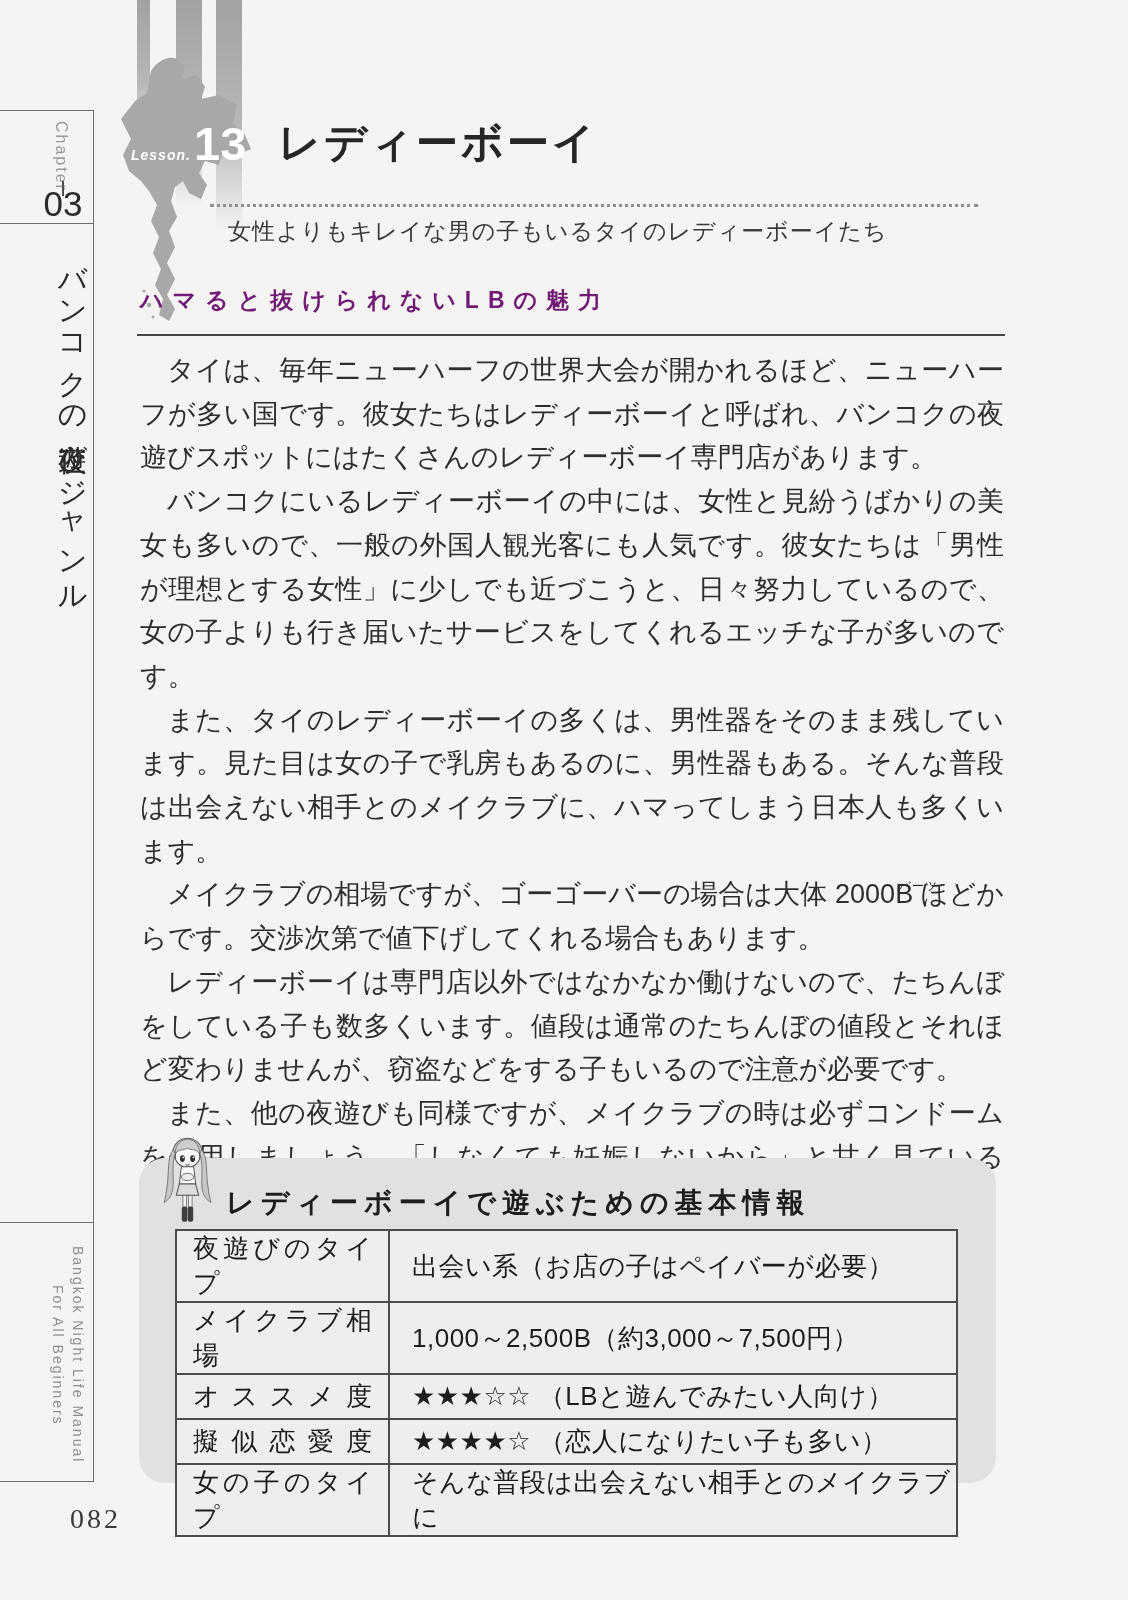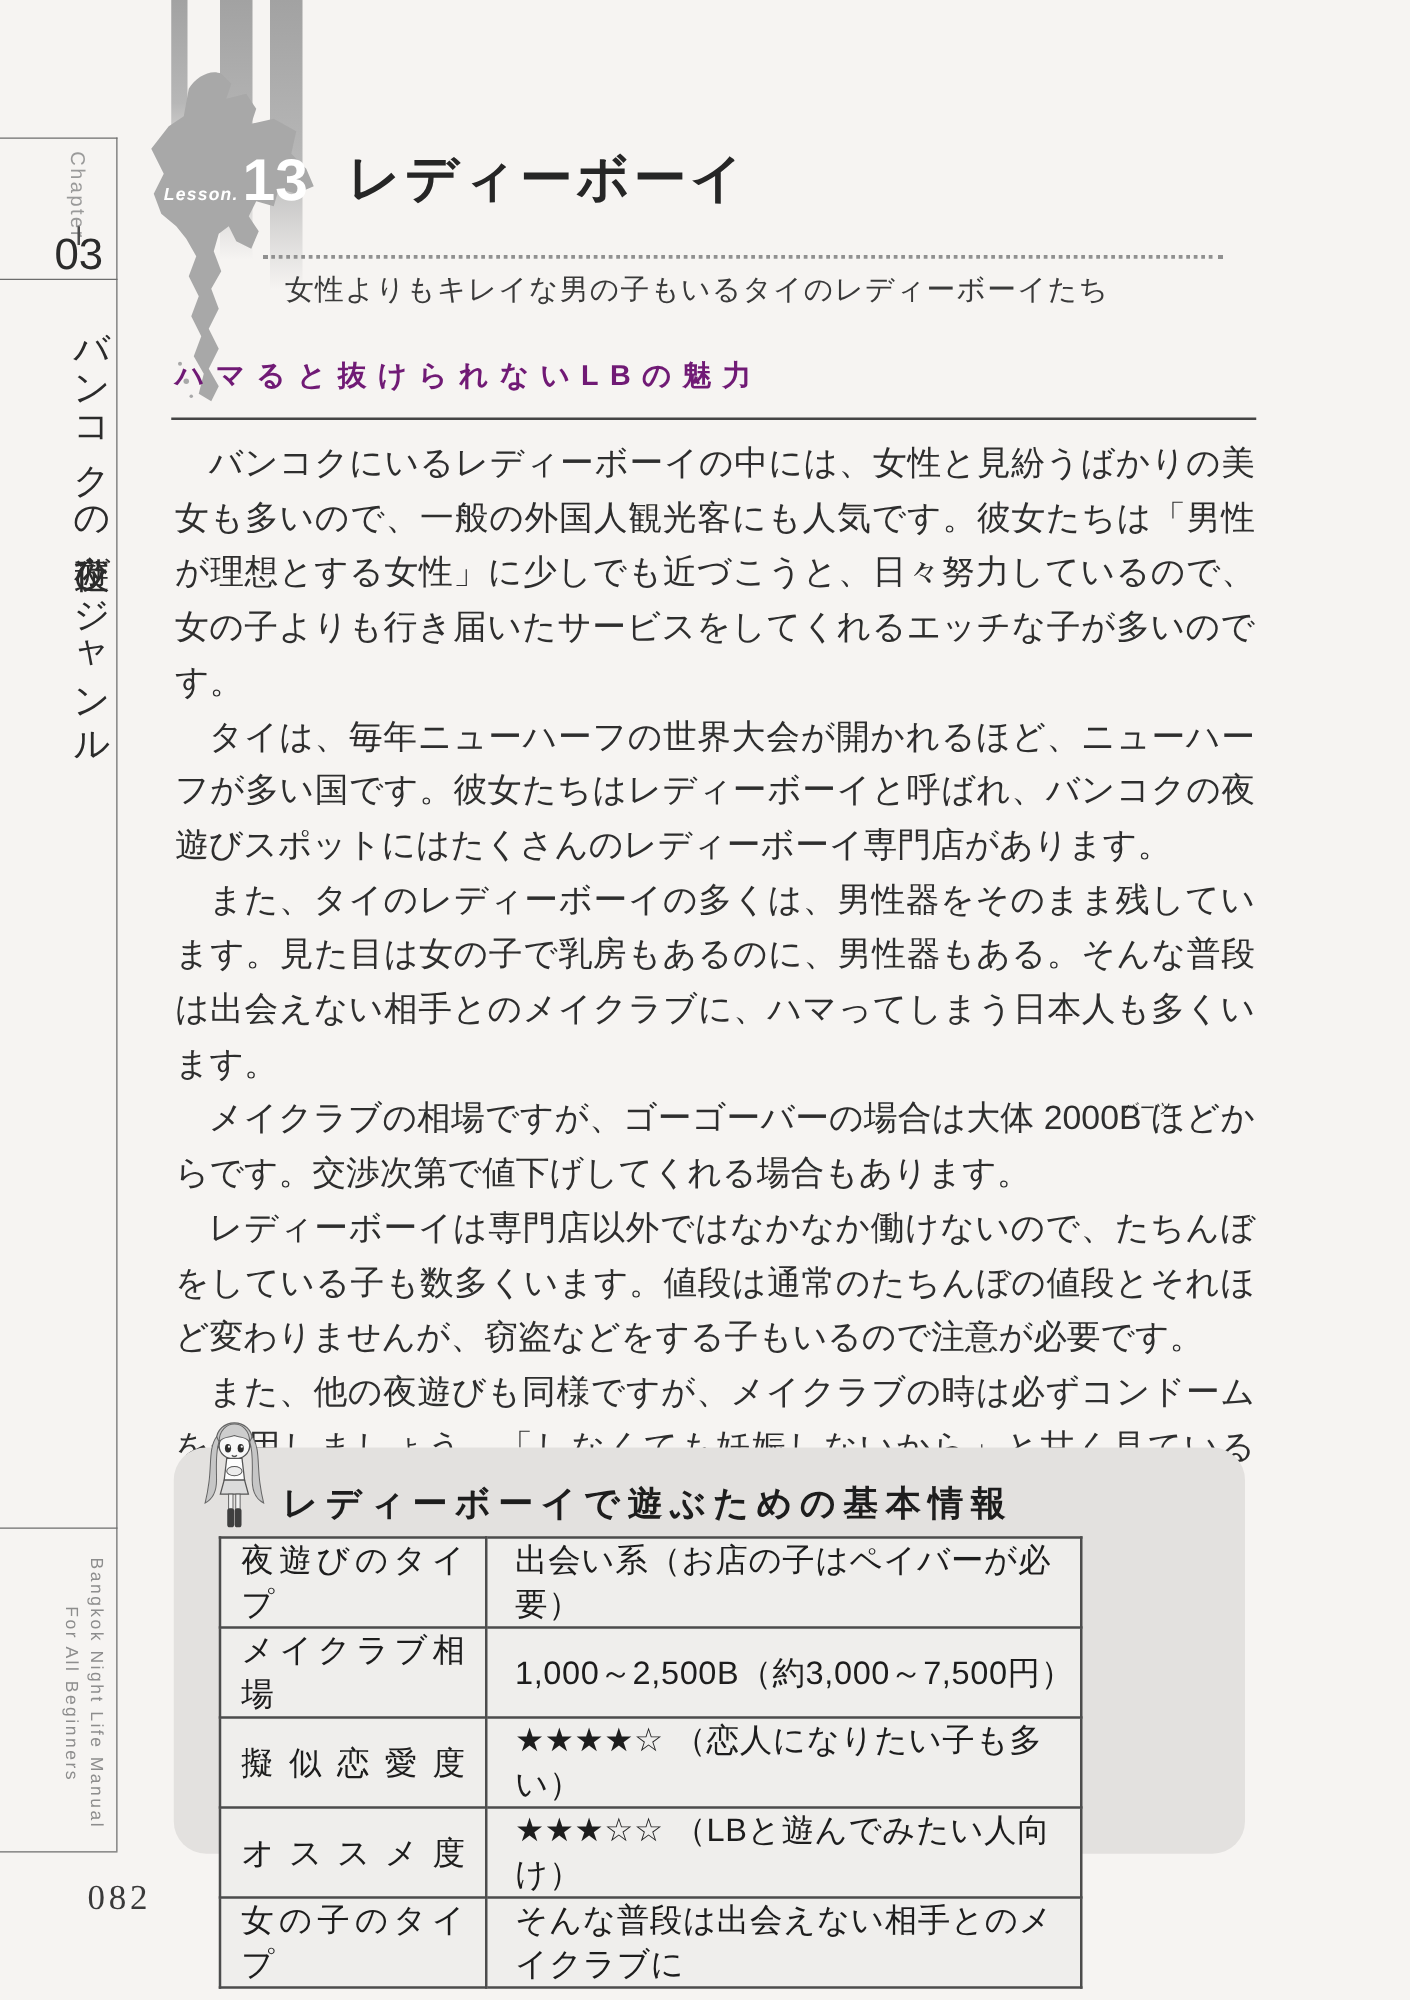--- a/index.html
+++ b/index.html
@@ -35,21 +35,21 @@
   .heading { position:absolute; left:140px; width:862px; top:285px; text-align:left; font-size:23px; font-weight:700; letter-spacing:9px; color:#701a75; }
   .heading-rule { position:absolute; left:137px; top:334px; width:868px; height:2px; background:#454545; }
   .body-text { position:absolute; left:140px; top:349px; width:864px; font-size:27px; line-height:43.7px; color:#2e2e2e; text-align:justify; text-justify:inter-ideograph; }
   .body-text p { margin:0; text-indent:1em; }
   .rb { position:relative; }
   .rt { position:absolute; top:-14px; left:55%; transform:translateX(-50%); font-size:12px; letter-spacing:1px; white-space:nowrap; color:#2e2e2e; }
   
   .info-box { position:absolute; left:139px; top:1158px; width:857px; height:325px; background:#e3e1df; border-radius:26px; }
   .mascot { position:absolute; left:161px; top:1135px; width:53px; height:90px; z-index:3; }
   .box-title { position:absolute; left:226px; top:1184px; font-size:28px; font-weight:700; letter-spacing:6px; color:#1d1d1d; }
-  .info-table { position:absolute; left:175px; top:1229px; width:691px; height:229px; border-collapse:collapse; table-layout:fixed; }
+  .info-table { position:absolute; left:175px; top:1229px; width:783px; height:229px; border-collapse:collapse; table-layout:fixed; }
   .info-table td { border:2px solid #4c4c4c; background:#efeeec; font-size:26px; color:#1d1d1d; height:45px; vertical-align:middle; }
   .info-table td.label { width:213px; padding:0 16px; text-align:justify; text-align-last:justify; }
   .info-table td.value { padding:0 4px 0 22px; letter-spacing:0.5px; }
 </style>
 </head>
 <body>
 
 <div class="page">
 
   <div class="bar bar1"></div>
@@ -85,22 +85,22 @@
   <div class="chapter-title">バンコクの夜遊びジャンル</div>
   <div class="credit">
     <div>Bangkok Night Life Manual</div>
     <div>For All Beginners</div>
   </div>
   <div class="page-number">082</div>
 
   <div class="heading">ハマると抜けられないLBの魅力</div>
   <div class="heading-rule"></div>
   <div class="body-text">
+    <p>タイは、毎年ニューハーフの世界大会が開かれるほど、ニューハーフが多い国です。彼女たちはレディーボーイと呼ばれ、バンコクの夜遊びスポットにはたくさんのレディーボーイ専門店があります。</p>
     <p>バンコクにいるレディーボーイの中には、女性と見紛うばかりの美女も多いので、一般の外国人観光客にも人気です。彼女たちは「男性が理想とする女性」に少しでも近づこうと、日々努力しているので、女の子よりも行き届いたサービスをしてくれるエッチな子が多いのです。</p>
-    <p>タイは、毎年ニューハーフの世界大会が開かれるほど、ニューハーフが多い国です。彼女たちはレディーボーイと呼ばれ、バンコクの夜遊びスポットにはたくさんのレディーボーイ専門店があります。</p>
     <p>また、タイのレディーボーイの多くは、男性器をそのまま残しています。見た目は女の子で乳房もあるのに、男性器もある。そんな普段は出会えない相手とのメイクラブに、ハマってしまう日本人も多くいます。</p>
     <p><span>メイクラブの相場ですが、ゴーゴーバーの場合は大体 2000</span><span class="rb"><span>B</span><span class="rt">バーツ</span></span><span> ほどからです。交渉次第で値下げしてくれる場合もあります。</span></p>
     <p>レディーボーイは専門店以外ではなかなか働けないので、たちんぼをしている子も数多くいます。値段は通常のたちんぼの値段とそれほど変わりませんが、窃盗などをする子もいるので注意が必要です。</p>
     <p>また、他の夜遊びも同様ですが、メイクラブの時は必ずコンドームを使用しましょう。「しなくても妊娠しないから」と甘く見ていると、危険な病気に感染してしまうこともあります。</p>
   </div>
 
   <div class="info-box"></div>
   <svg class="mascot" viewBox="0 0 52 88">
     <ellipse cx="26" cy="16" rx="14" ry="13" fill="#c6c6c6" stroke="#666" stroke-width="1"></ellipse>
     <path d="M12,14 C6,22 8,36 6,50 C5,58 4,62 3,66 C9,63 12,56 12,48 C12,38 11,26 14,18 Z" fill="#c6c6c6" stroke="#666" stroke-width="0.8"></path>
@@ -125,26 +125,26 @@
     <tbody>
       <tr>
         <td class="label">夜遊びのタイプ</td>
         <td class="value">出会い系（お店の子はペイバーが必要）</td>
       </tr>
       <tr>
         <td class="label">メイクラブ相場</td>
         <td class="value">1,000～2,500B（約3,000～7,500円）</td>
       </tr>
       <tr>
+        <td class="label">オススメ度</td>
+        <td class="value">★★★☆☆ （LBと遊んでみたい人向け）</td>
+      </tr>
+      <tr>
         <td class="label">擬似恋愛度</td>
         <td class="value">★★★★☆ （恋人になりたい子も多い）</td>
-      </tr>
-      <tr>
-        <td class="label">オススメ度</td>
-        <td class="value">★★★☆☆ （LBと遊んでみたい人向け）</td>
       </tr>
       <tr>
         <td class="label">女の子のタイプ</td>
         <td class="value">そんな普段は出会えない相手とのメイクラブに</td>
       </tr>
     </tbody>
   </table>
 
 </div>
 

